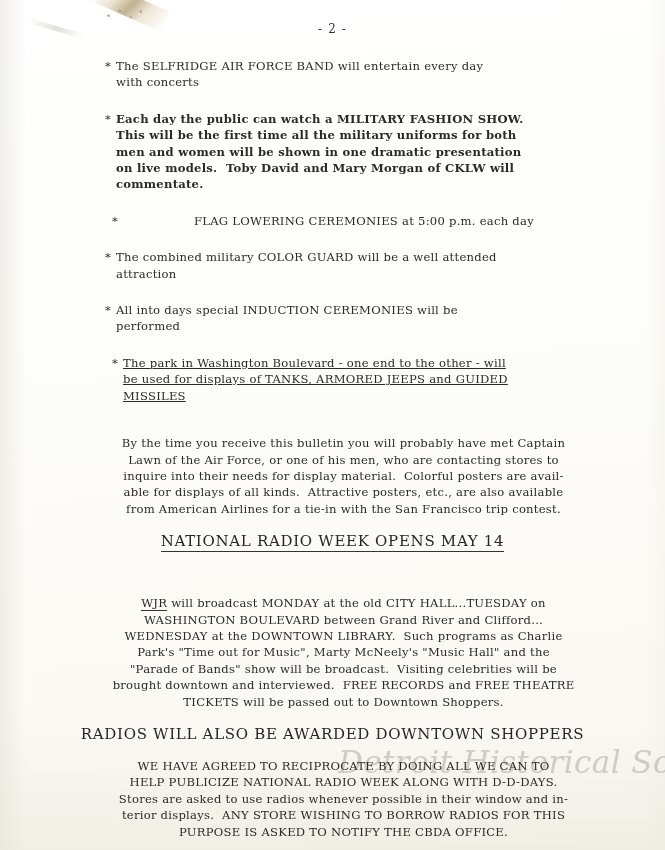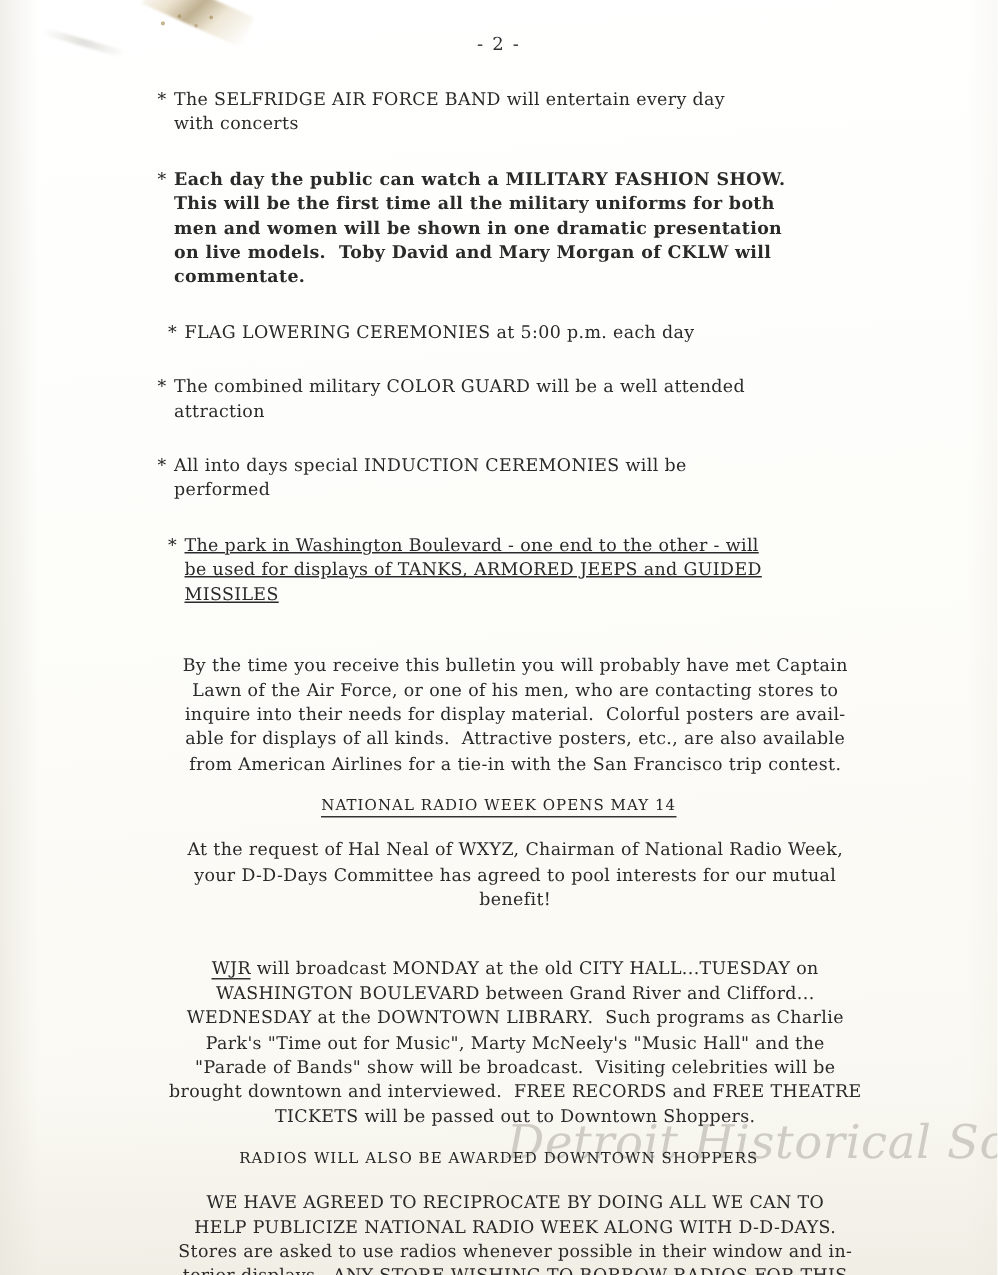--- a/index.html
+++ b/index.html
@@ -149,21 +149,21 @@
 
   .body-para {
     margin: 0;
     padding: 0 62px 0 0;
     text-align: center;
   }
 
   .heading-center {
     text-align: center;
     font-family: "DejaVu Serif", serif;
-    font-size: 10px;
+    font-size: 15px;
     letter-spacing: 0.7px;
     color: #262626;
   }
   .heading-underline span.ul {
     border-bottom: 1px solid #333;
     padding-bottom: 1px;
   }
 
   .u { border-bottom: 1px solid #333; }
 
@@ -205,21 +205,21 @@
 This will be the first time all the military uniforms for both
 men and women will be shown in one dramatic presentation
 on live models.  Toby David and Mary Morgan of CKLW will
 commentate.</span>
     </div>
 
     <div class="block-gap-sm"></div>
 
     <div class="bullet-block indent-b">
       <span class="star typed">*</span>
-      <span class="typed bullet-body" style="padding-left:11px; display:block;">FLAG LOWERING CEREMONIES at 5:00 p.m. each day</span>
+      <span class="typed bullet-body" style="padding-left:11px; display:block;text-align:center;">FLAG LOWERING CEREMONIES at 5:00 p.m. each day</span>
     </div>
 
     <div class="block-gap-sm"></div>
 
     <div class="bullet-block indent-a">
       <span class="star typed">*</span>
       <span class="typed bullet-body" style="padding-left:11px; display:block;">The combined military COLOR GUARD will be a well attended
 attraction</span>
     </div>
 
@@ -249,23 +249,20 @@
 from American Airlines for a tie-in with the San Francisco trip contest.</div>
 
     <div class="block-gap-md"></div>
 
     <div class="heading-center heading-underline">
       <span class="ul">NATIONAL RADIO WEEK OPENS MAY 14</span>
     </div>
 
     <div class="block-gap-md"></div>
 
-    <div class="typed body-para left-margin">At the request of Hal Neal of WXYZ, Chairman of National Radio Week,
-your D-D-Days Committee has agreed to pool interests for our mutual
-benefit!</div>
 
     <div class="block-gap-md"></div>
 
 
     <div class="block-gap-md"></div>
 
     <div class="typed body-para left-margin"><span class="u">WJR</span><span> will broadcast MONDAY at the old CITY HALL...TUESDAY on
 WASHINGTON BOULEVARD between Grand River and Clifford...
 WEDNESDAY at the DOWNTOWN LIBRARY.  Such programs as Charlie
 Park's "Time out for Music", Marty McNeely's "Music Hall" and the

